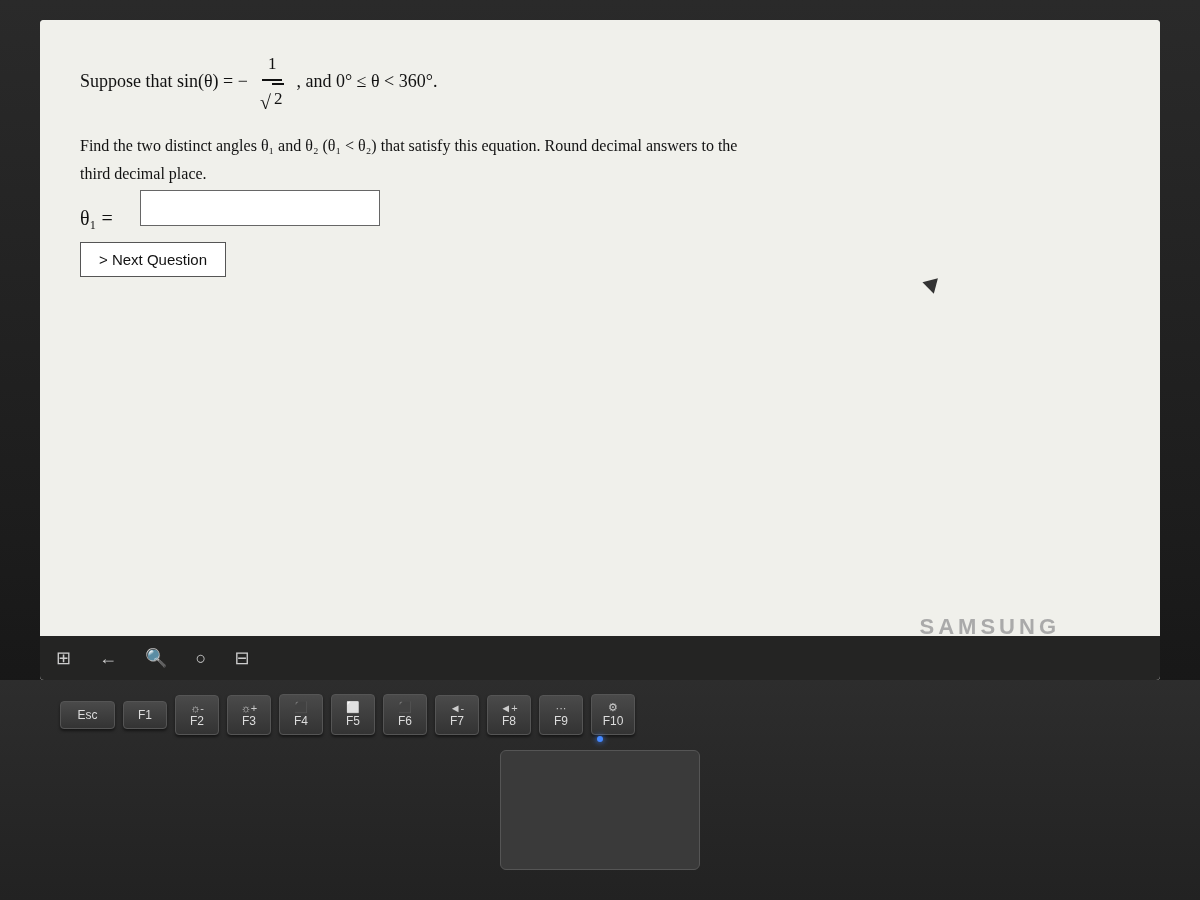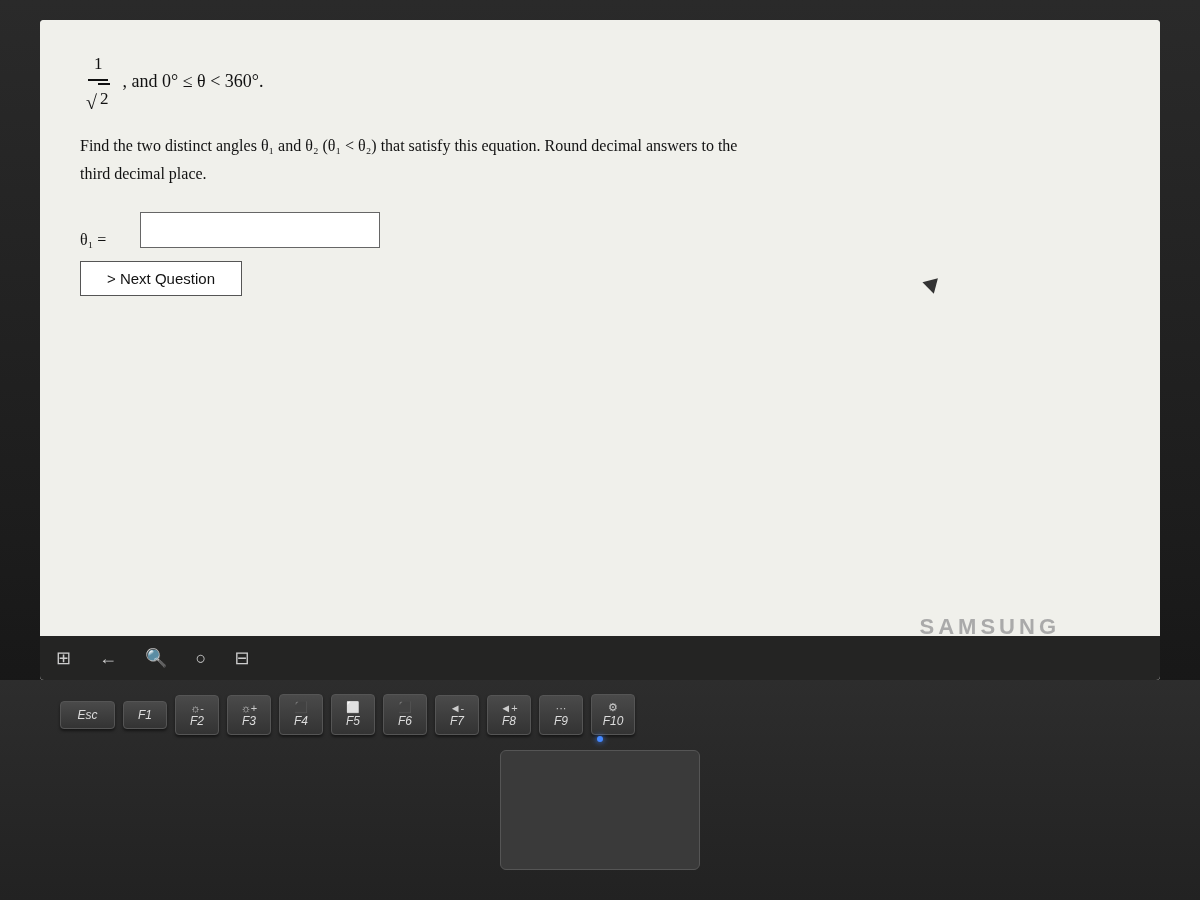--- a/index.html
+++ b/index.html
@@ -54,54 +54,53 @@
       display: flex;
       align-items: center;
       gap: 6px;
       font-size: 18px;
     }
 
     .instruction-text {
       font-size: 16px;
       color: #111;
       margin-top: 18px;
-      margin-bottom: 24px;
       line-height: 1.7;
       font-family: Liberation Serif, serif;
     }
 
     
     .input-row {
       display: flex;
       align-items: center;
       margin-bottom: 12px;
       gap: 10px;
     }
 
     .input-label {
-      font-size: 16px;
+      font-size: 20px;
       color: #111;
       min-width: 50px;
       margin-top: 20px;
     }
 
     .answer-input {
       width: 240px;
       height: 36px;
       background: white;
       border: 1.5px solid #666;
       outline: none;
       font-size: 16px;
       padding: 4px 8px;
     }
 
     
     .next-btn {
       margin-top: 8px;
-      padding: 8px 26px;
+      padding: 8px 18px;
       background: white;
       border: 1.5px solid #555;
       font-size: 15px;
       cursor: pointer;
       color: #111;
       display: flex;
       align-items: center;
       gap: 6px;
     }
 
@@ -174,21 +173,20 @@
 
     .key-label-top {
       font-size: 8px;
       color: #aaa;
       display: block;
     }
 
     .key-label-main {
       font-size: 12px;
       display: block;
-      font-style: italic;
     }
 
     .key-icon {
       font-size: 11px;
       color: #ccc;
     }
 
     
     .touchpad {
       position: absolute;
@@ -271,20 +269,21 @@
 </head>
 <body>
 
 <div class="laptop-body">
 
   <div class="screen">
     <div class="screen-content">
 
       <div class="problem-header">
         <div class="math-line">
+          <span>Suppose that sin(θ) = −</span>
           <span class="frac-container">
             <span class="frac-num">1</span>
             <span class="frac-den">
               <span class="sqrt-radical">
                 <span class="under">2</span>
               </span>
             </span>
           </span>
           <span>, and 0° ≤ θ &lt; 360°.</span>
         </div>

